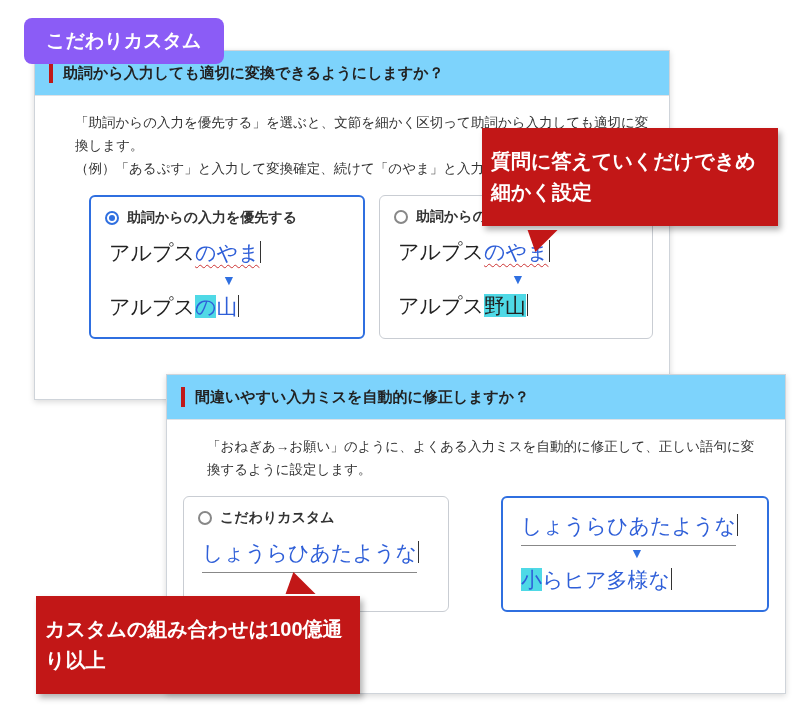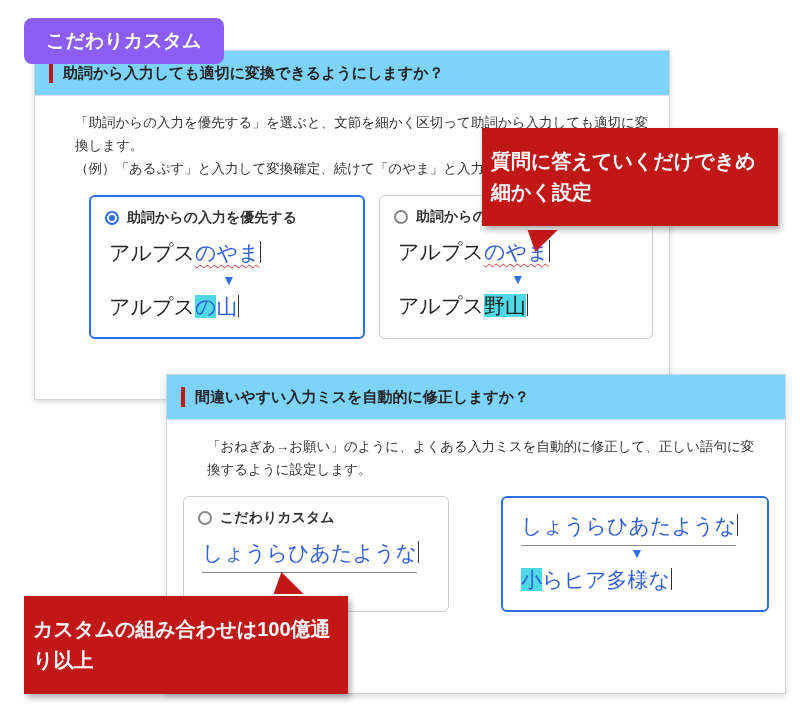--- a/index.html
+++ b/index.html
@@ -154,21 +154,21 @@
   .bubble1 { top: 128px; right: 22px; width: 296px; }
   .bubble1::after {
     content: "";
     position: absolute;
     bottom: -26px; left: 42px;
     border: 15px solid transparent;
     border-top: 22px solid #c21717;
     border-bottom: none;
     transform: skewX(-18deg);
   }
-  .bubble2 { top: 596px; left: 24px; width: 324px; }
+  .bubble2 { top: 596px; left: 36px; width: 324px; }
   .bubble2::after {
     content: "";
     position: absolute;
     top: -24px; right: 48px;
     border: 15px solid transparent;
     border-bottom: 22px solid #c21717;
     border-top: none;
     transform: skewX(18deg);
   }
 </style>

